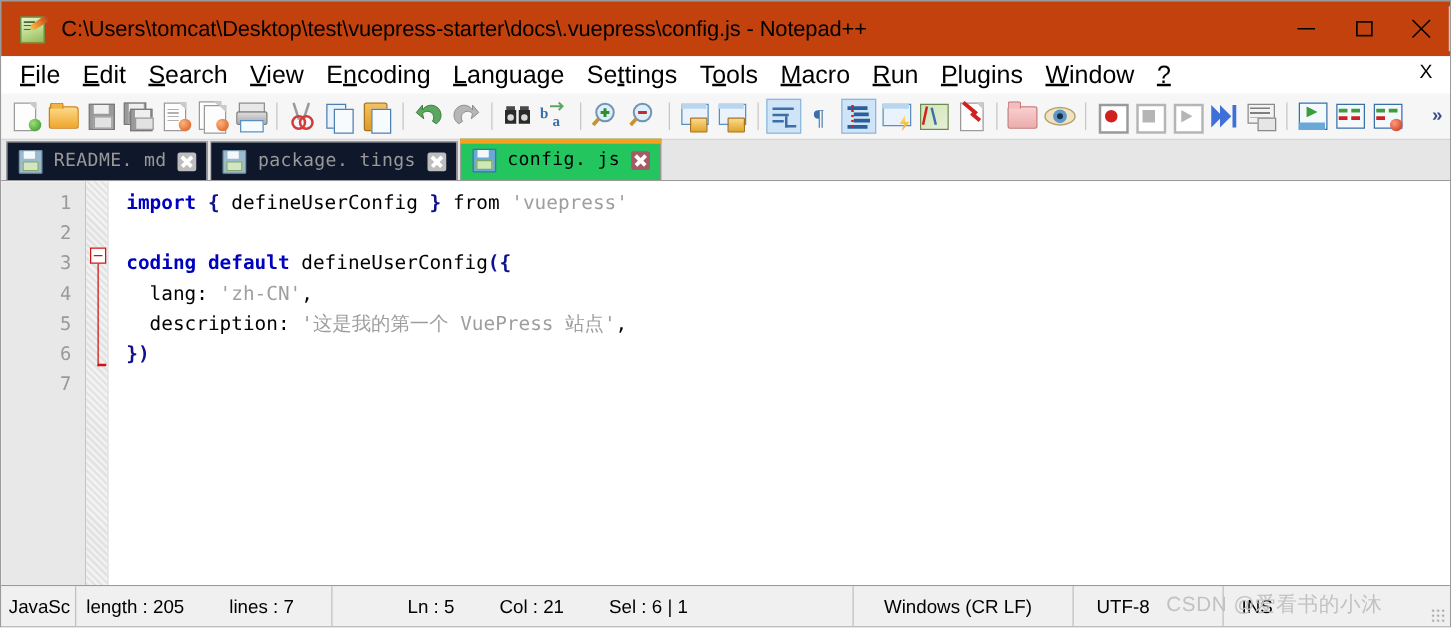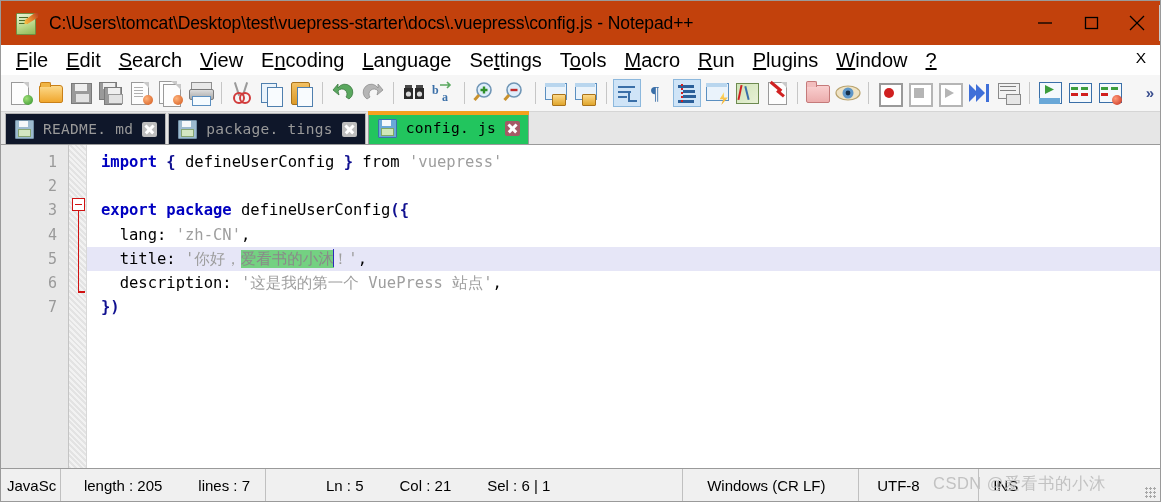--- a/index.html
+++ b/index.html
@@ -193,21 +193,21 @@
     height:32px;flex:0 0 32px;background:#f0f0f0;
     display:flex;align-items:center;position:relative;
     font-size:15px;color:#000;box-sizing:border-box;
   }
   .sb{
     height:32px;display:flex;align-items:center;
     border-right:1px solid #c0c0c0;box-sizing:border-box;
     white-space:nowrap;overflow:hidden;
   }
   .sb-lang{width:60px;padding-left:6px;}
-  .sb-doc{width:205px;padding-left:8px;display:flex;gap:36px;justify-content:center;}
+  .sb-doc{width:205px;padding-left:8px;display:flex;gap:36px;}
   .sb-pos{flex:1 1 auto;padding-left:60px;display:flex;gap:36px;}
   .sb-eol{width:176px;padding-left:24px;}
   .sb-enc{width:120px;padding-left:18px;}
   .sb-ins{width:auto;padding-left:14px;padding-right:10px;border-right:none;flex:1 1 auto;}
   .grip{
     position:absolute;right:4px;bottom:3px;width:11px;height:11px;
     background:
       radial-gradient(circle at 1.5px 1.5px,#a8a8a8 1px,transparent 1.2px) 0 0/4px 4px;
   }
   .watermark{
@@ -504,23 +504,22 @@
         <div class="lnum">7</div>
       </div>
     <div class="fold">
       <span class="fold-box"></span>
       <span class="fold-line"></span>
       <span class="fold-tail"></span>
     </div>
     <div class="code" id="code">
         <div class="cline"><span class="kw">import</span><span class="pl"> </span><span class="br">{</span><span class="pl"> defineUserConfig </span><span class="br">}</span><span class="pl"> from </span><span class="str">'vuepress'</span></div>
         <div class="cline">&nbsp;</div>
-        <div class="cline"><span class="kw">export package</span><span class="pl"> defineUserConfig</span><span class="br">({</span></div>
+        <div class="cline"><span class="kw">coding default</span><span class="pl"> defineUserConfig</span><span class="br">({</span></div>
         <div class="cline"><span class="pl">  lang: </span><span class="str">'zh-CN'</span><span class="pl">,</span></div>
-        <div class="cline current"><span class="pl">  title: </span><span class="str">'你好，</span><span class="sel">爱看书的小沐</span><span class="caret"></span><span class="str">！'</span><span class="pl">,</span></div>
         <div class="cline"><span class="pl">  description: </span><span class="str">'这是我的第一个 VuePress 站点'</span><span class="pl">,</span></div>
         <div class="cline"><span class="br">})</span></div>
       </div>
   </div>
 
   <div class="statusbar">
     <div class="sb sb-lang">JavaSc</div>
     <div class="sb sb-doc">
       <span>length : 205</span>
       <span>lines : 7</span>

